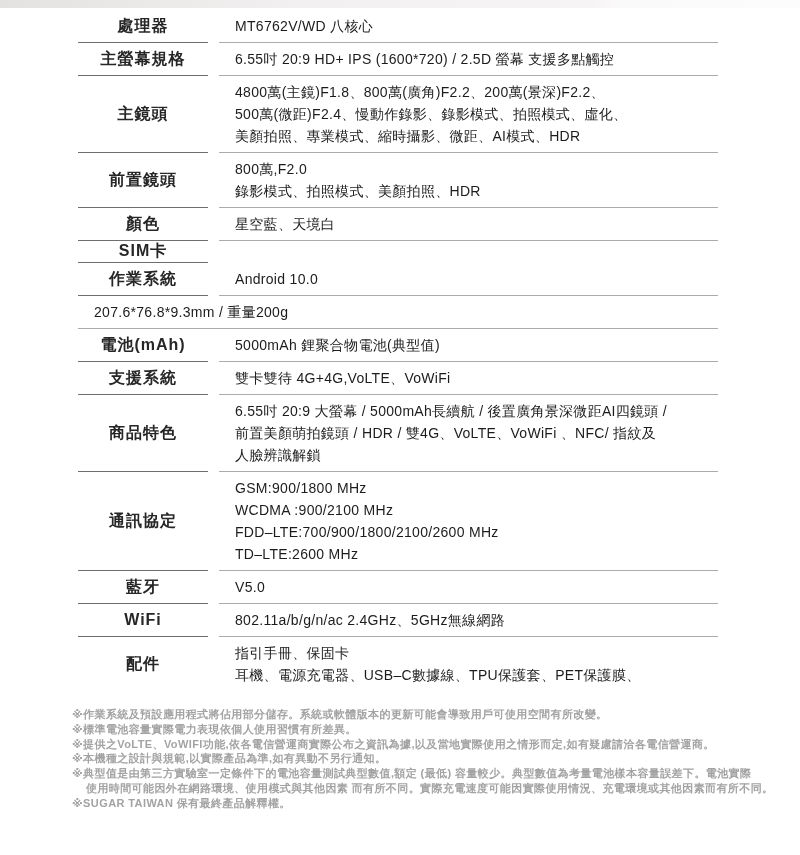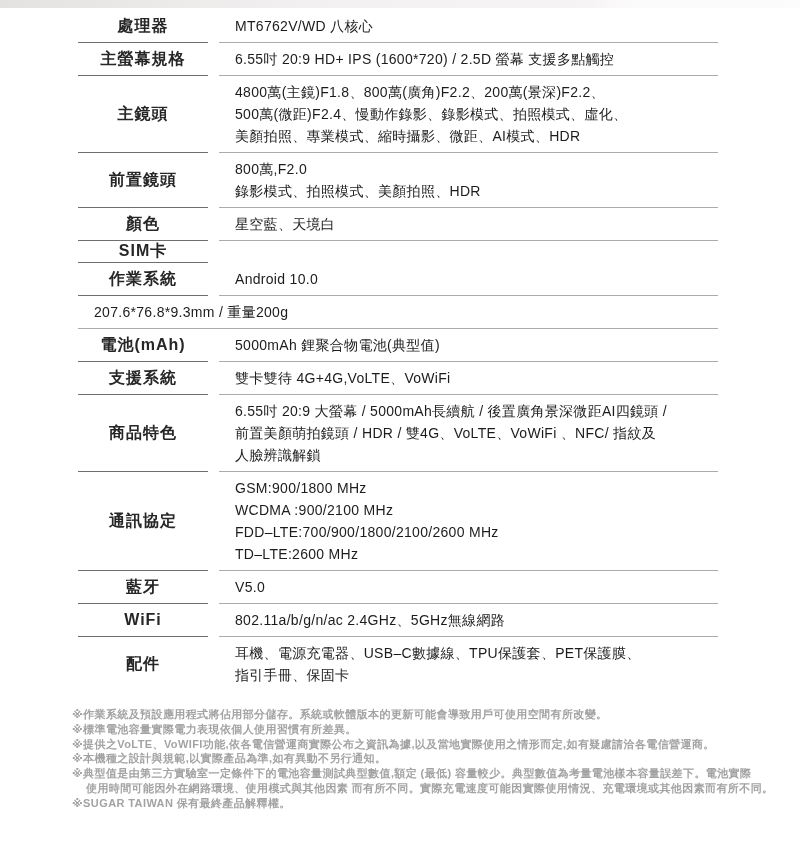--- a/index.html
+++ b/index.html
@@ -128,22 +128,22 @@
   <div class="spec-row">
     <div class="label-cell">WiFi</div>
     <div class="value-cell">
       <div class="value-line">802.11a/b/g/n/ac 2.4GHz、5GHz無線網路</div>
     </div>
   </div>
 
   <div class="spec-row">
     <div class="label-cell">配件</div>
     <div class="value-cell">
+      <div class="value-line">指引手冊、保固卡</div>
       <div class="value-line">耳機、電源充電器、USB–C數據線、TPU保護套、PET保護膜、</div>
-      <div class="value-line">指引手冊、保固卡</div>
     </div>
   </div>
 
 </div>
 
 <div class="footnotes">
   <div class="footnote-line">※作業系統及預設應用程式將佔用部分儲存。系統或軟體版本的更新可能會導致用戶可使用空間有所改變。</div>
   <div class="footnote-line">※標準電池容量實際電力表現依個人使用習慣有所差異。</div>
   <div class="footnote-line">※提供之VoLTE、VoWIFI功能,依各電信營運商實際公布之資訊為據,以及當地實際使用之情形而定,如有疑慮請洽各電信營運商。</div>
   <div class="footnote-line">※本機種之設計與規範,以實際產品為準,如有異動不另行通知。</div>

